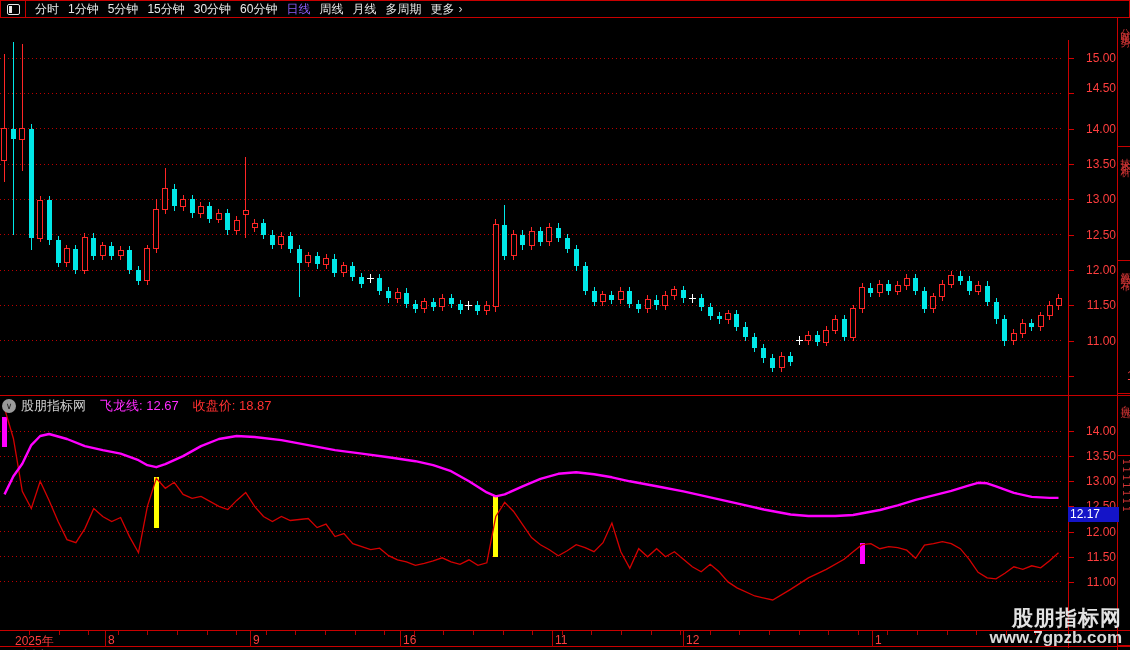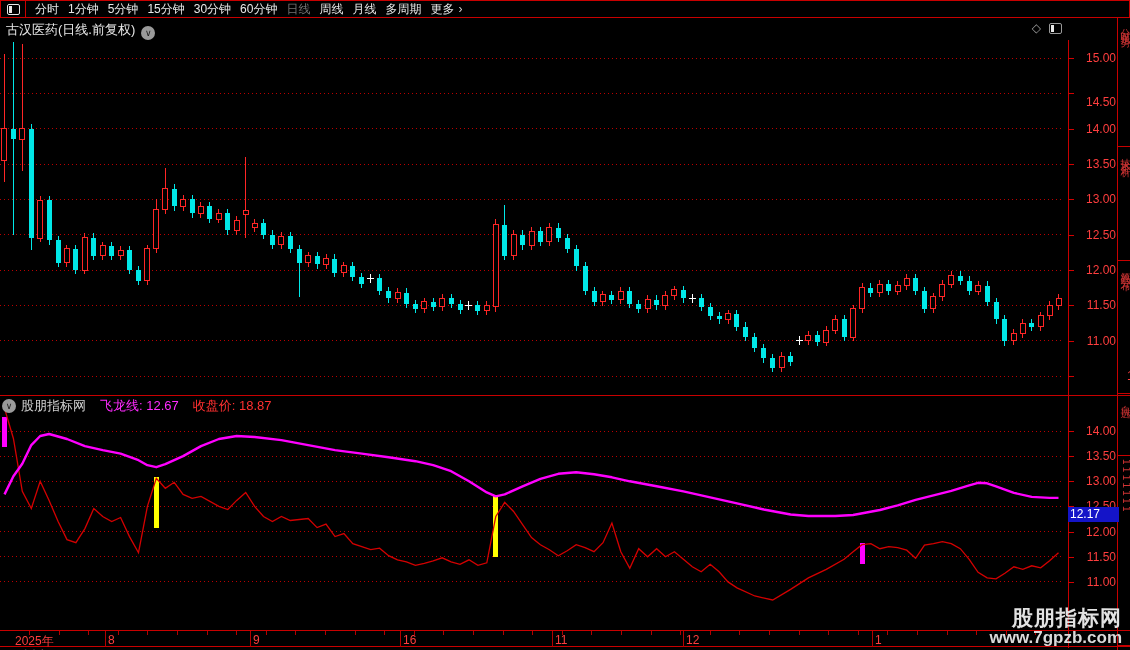--- a/index.html
+++ b/index.html
@@ -6,21 +6,21 @@
   #window{position:relative;width:1130px;height:650px;background:#000;overflow:hidden;
     font-family:"Liberation Sans","DejaVu Sans",sans-serif;-webkit-font-smoothing:none;}
   
   #topbar{position:absolute;left:0;top:0;width:1130px;height:18px;box-sizing:border-box;
     border:1px solid #c80000;display:flex;align-items:stretch;background:#000;}
   #topbar-icon-cell{width:24px;border-right:1px solid #c80000;display:flex;align-items:center;justify-content:center;}
   .mini-window-icon{width:11px;height:9px;border:1px solid #e8e8e8;border-radius:2px;position:relative;}
   .mini-window-icon::after{content:"";position:absolute;left:1px;top:1px;bottom:1px;width:3px;background:#e8e8e8;}
   #left-menu{display:flex;align-items:center;}
   .lm-item{color:#e8e8e8;font-size:12px;margin-left:9px;line-height:16px;cursor:default;white-space:nowrap;}
-  .lm-item.active{color:#737373;}
+  .lm-item.active{color:#8b5cf6;}
   .lm-chevron{color:#cfcfcf;font-size:12px;margin-left:4px;}
   #right-menu{margin-left:auto;display:flex;align-items:stretch;border-left:1px solid #c80000;margin-right:6px;}
   .rm-item{color:#f0f0f0;font-size:12px;line-height:16px;padding:0 7px;border-right:1px solid #c80000;white-space:nowrap;}
   
   #titlebar{position:absolute;left:0;top:18px;width:1117px;height:21px;}
   #main-title{position:absolute;left:6px;top:3px;color:#e8e8e8;font-size:13px;white-space:nowrap;}
   .chev-circle{display:inline-block;width:14px;height:14px;border-radius:50%;background:#9a9a9a;
     color:#1a1a1a;font-size:9px;line-height:14px;text-align:center;vertical-align:-2px;margin-left:6px;}
   #titlebar-icons{position:absolute;right:55px;top:3px;color:#9a9a9a;font-size:12px;display:flex;gap:8px;align-items:center;}
   
@@ -75,29 +75,20 @@
         <span class="lm-item">60分钟</span>
         <span class="lm-item active">日线</span>
         <span class="lm-item">周线</span>
         <span class="lm-item">月线</span>
         <span class="lm-item">多周期</span>
         <span class="lm-item">更多</span>
         <span class="lm-chevron">›</span>
       </div>
   </div>
 
-  <div id="titlebar">
-    <span id="main-title">
-      <span>古汉医药(日线.前复权)</span><span class="chev-circle">∨</span>
-    </span>
-    <span id="titlebar-icons">
-      <span>◇</span>
-      <span class="mini-window-icon" style="border-color:#9a9a9a"></span>
-    </span>
-  </div>
 
   <svg id="main-svg" width="1068" height="355">
       <line x1="0" y1="18" x2="1063" y2="18" stroke="#bb0000" stroke-width="1" stroke-dasharray="1,3"></line>
       <line x1="0" y1="53.335" x2="1063" y2="53.335" stroke="#bb0000" stroke-width="1" stroke-dasharray="1,3"></line>
       <line x1="0" y1="88.67" x2="1063" y2="88.67" stroke="#bb0000" stroke-width="1" stroke-dasharray="1,3"></line>
       <line x1="0" y1="124.005" x2="1063" y2="124.005" stroke="#bb0000" stroke-width="1" stroke-dasharray="1,3"></line>
       <line x1="0" y1="159.34" x2="1063" y2="159.34" stroke="#bb0000" stroke-width="1" stroke-dasharray="1,3"></line>
       <line x1="0" y1="194.675" x2="1063" y2="194.675" stroke="#bb0000" stroke-width="1" stroke-dasharray="1,3"></line>
       <line x1="0" y1="230.01" x2="1063" y2="230.01" stroke="#bb0000" stroke-width="1" stroke-dasharray="1,3"></line>
       <line x1="0" y1="265.345" x2="1063" y2="265.345" stroke="#bb0000" stroke-width="1" stroke-dasharray="1,3"></line>
@@ -434,21 +425,21 @@
     </div>
 
   <div id="watermark">
     <div class="w1">股朋指标网</div>
     <div class="w2">www.7gpzb.com</div>
   </div>
 
   <div id="axis-labels-layer">
       <div class="axis-label" style="left: 1070px; top: 52px;">15.00</div>
       <div class="axis-tick" style="top: 58px;"></div>
-      <div class="axis-label" style="left: 1070px; top: 96px;">14.50</div>
+      <div class="axis-label" style="left: 1070px; top: 82px;">14.50</div>
       <div class="axis-tick" style="top: 93.335px;"></div>
       <div class="axis-label" style="left: 1070px; top: 122.67px;">14.00</div>
       <div class="axis-tick" style="top: 128.67px;"></div>
       <div class="axis-label" style="left: 1070px; top: 158.005px;">13.50</div>
       <div class="axis-tick" style="top: 164.005px;"></div>
       <div class="axis-label" style="left: 1070px; top: 193.34px;">13.00</div>
       <div class="axis-tick" style="top: 199.34px;"></div>
       <div class="axis-label" style="left: 1070px; top: 228.675px;">12.50</div>
       <div class="axis-tick" style="top: 234.675px;"></div>
       <div class="axis-label" style="left: 1070px; top: 264.01px;">12.00</div>

